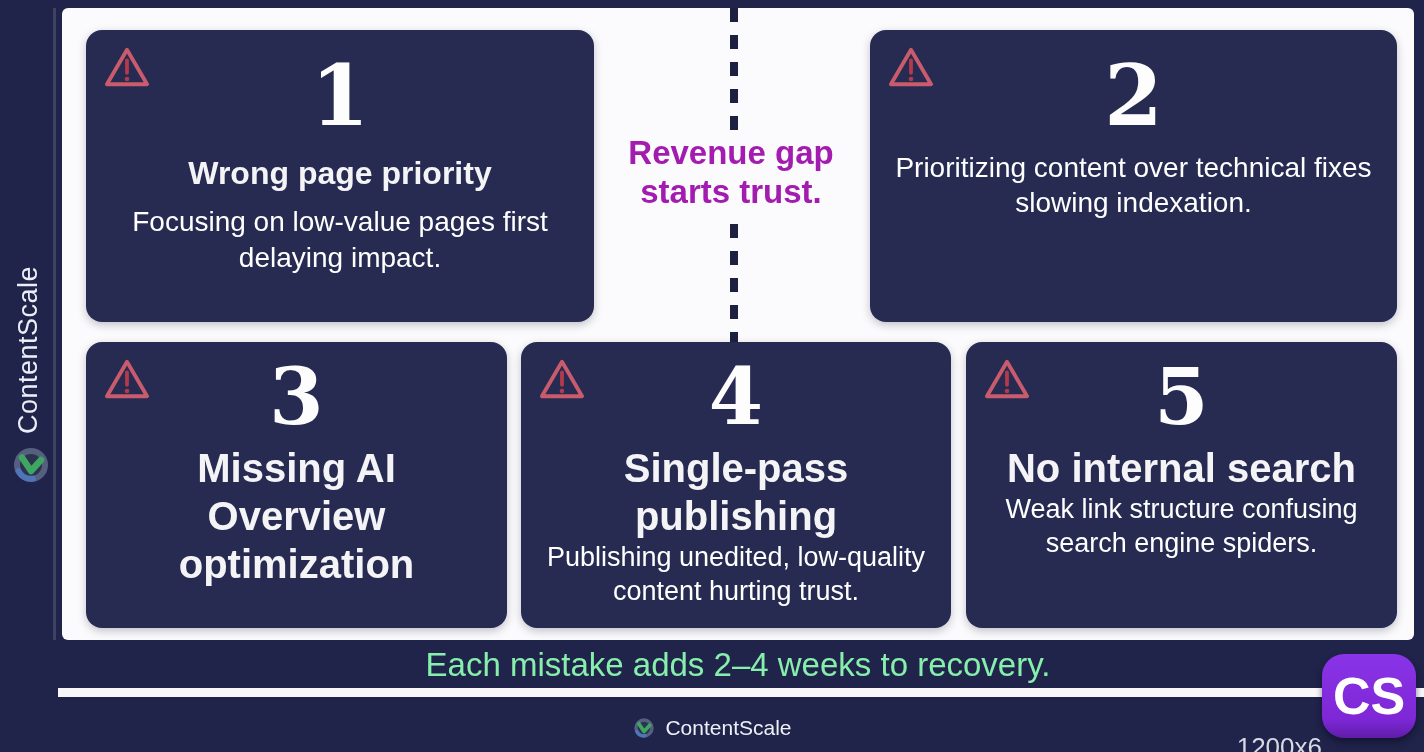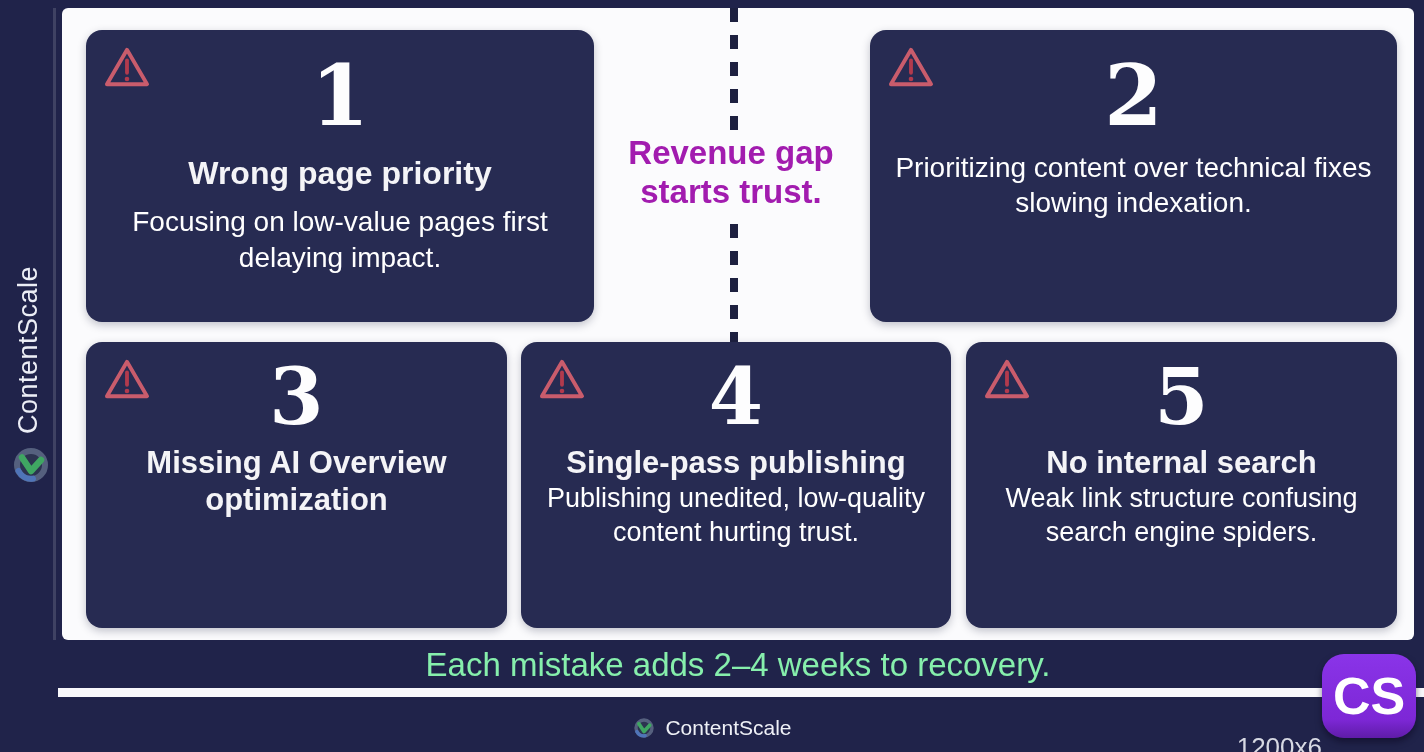--- a/index.html
+++ b/index.html
@@ -42,21 +42,21 @@
   }
   .card .desc{
     font-size:28px;line-height:1.26;color:#ffffff;margin-top:12px;padding:0 20px;
   }
   #card-1{left:86px;top:30px;width:508px;height:292px;}
   #card-2{left:870px;top:30px;width:527px;height:292px;}
   #card-3{left:86px;top:342px;width:421px;height:286px;}
   #card-4{left:521px;top:342px;width:430px;height:286px;}
   #card-5{left:966px;top:342px;width:431px;height:286px;}
   .row2 .num{font-size:78px;margin-top:16px;}
-  .row2 .title{font-size:31px;margin-top:8px;}
+  .row2 .title{font-size:40px;margin-top:8px;}
   .row2 .desc{font-size:27px;margin-top:0;}
   
   #center-dash{
     position:absolute;left:730px;top:8px;width:8px;height:337px;
     background:repeating-linear-gradient(to bottom,#1d2040 0 14px,transparent 14px 27px);
   }
   #center-label{
     position:absolute;left:595px;top:130px;width:272px;
     background:#fbfbfd;color:#a21caf;font-weight:700;font-size:33px;
     line-height:1.18;text-align:center;padding:4px 0 6px 0;

